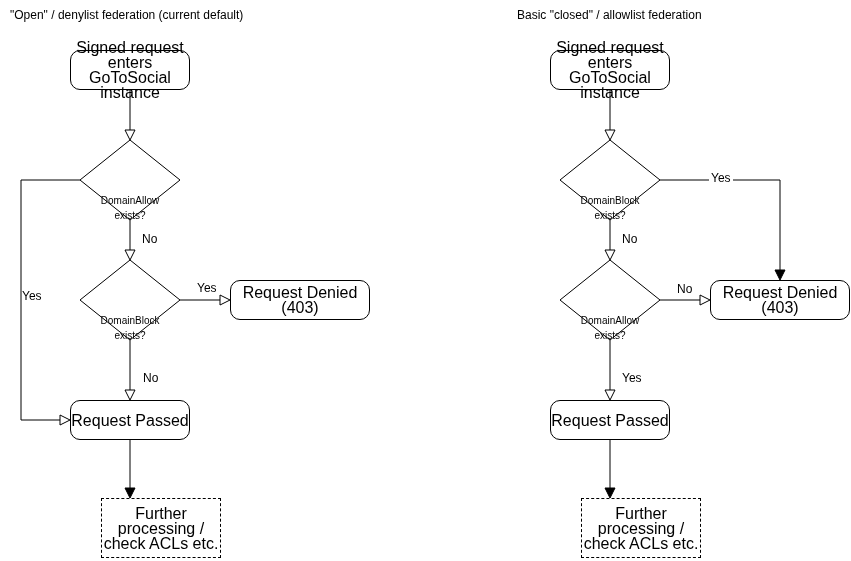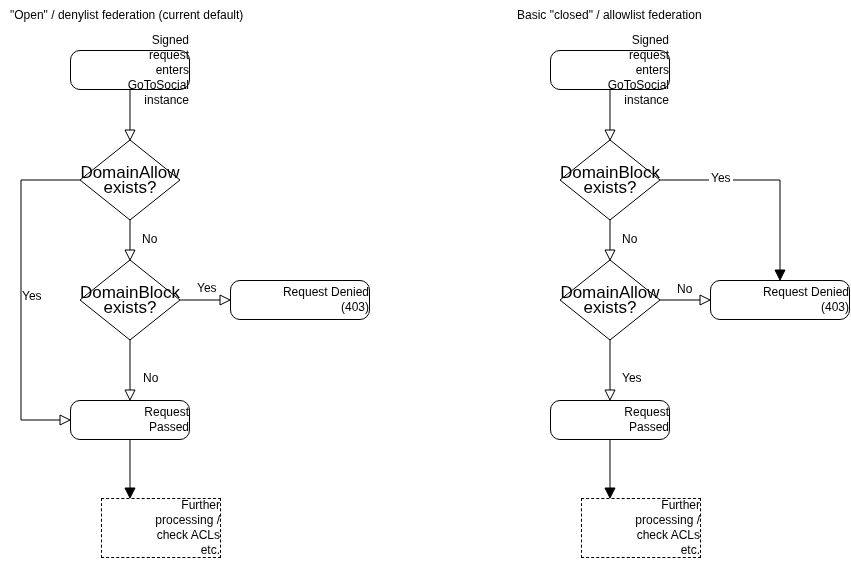--- a/index.html
+++ b/index.html
@@ -24,48 +24,48 @@
     line-height: 15px;
     white-space: nowrap;
     z-index: 2;
   }
   .node {
     position: absolute;
     box-sizing: border-box;
     display: flex;
     align-items: center;
     justify-content: center;
-    text-align: right;
-    font-size: 12px;
+    text-align: center;
+    font-size: 16px;
     line-height: 15px;
     white-space: pre-line;
     background: #ffffff;
     z-index: 2;
-    padding-left: 44px;
   }
   .box {
     border: 1px solid #000000;
     border-radius: 10px;
   }
   .dashed {
     border: 1px dashed #000000;
     border-radius: 0;
     margin-left: 31px;
   }
   .diamond-label {
     position: absolute;
     display: flex;
     align-items: center;
     justify-content: center;
     text-align: center;
-    font-size: 17px;
+    font-size: 10px;
     line-height: 15px;
     white-space: pre-line;
     background: transparent;
     z-index: 3;
+    margin-top: 28px;
   }
   .edge-label {
     position: absolute;
     font-size: 12px;
     line-height: 13px;
     white-space: nowrap;
     z-index: 4;
   }
   .edge-label.on-line {
     background: #ffffff;

